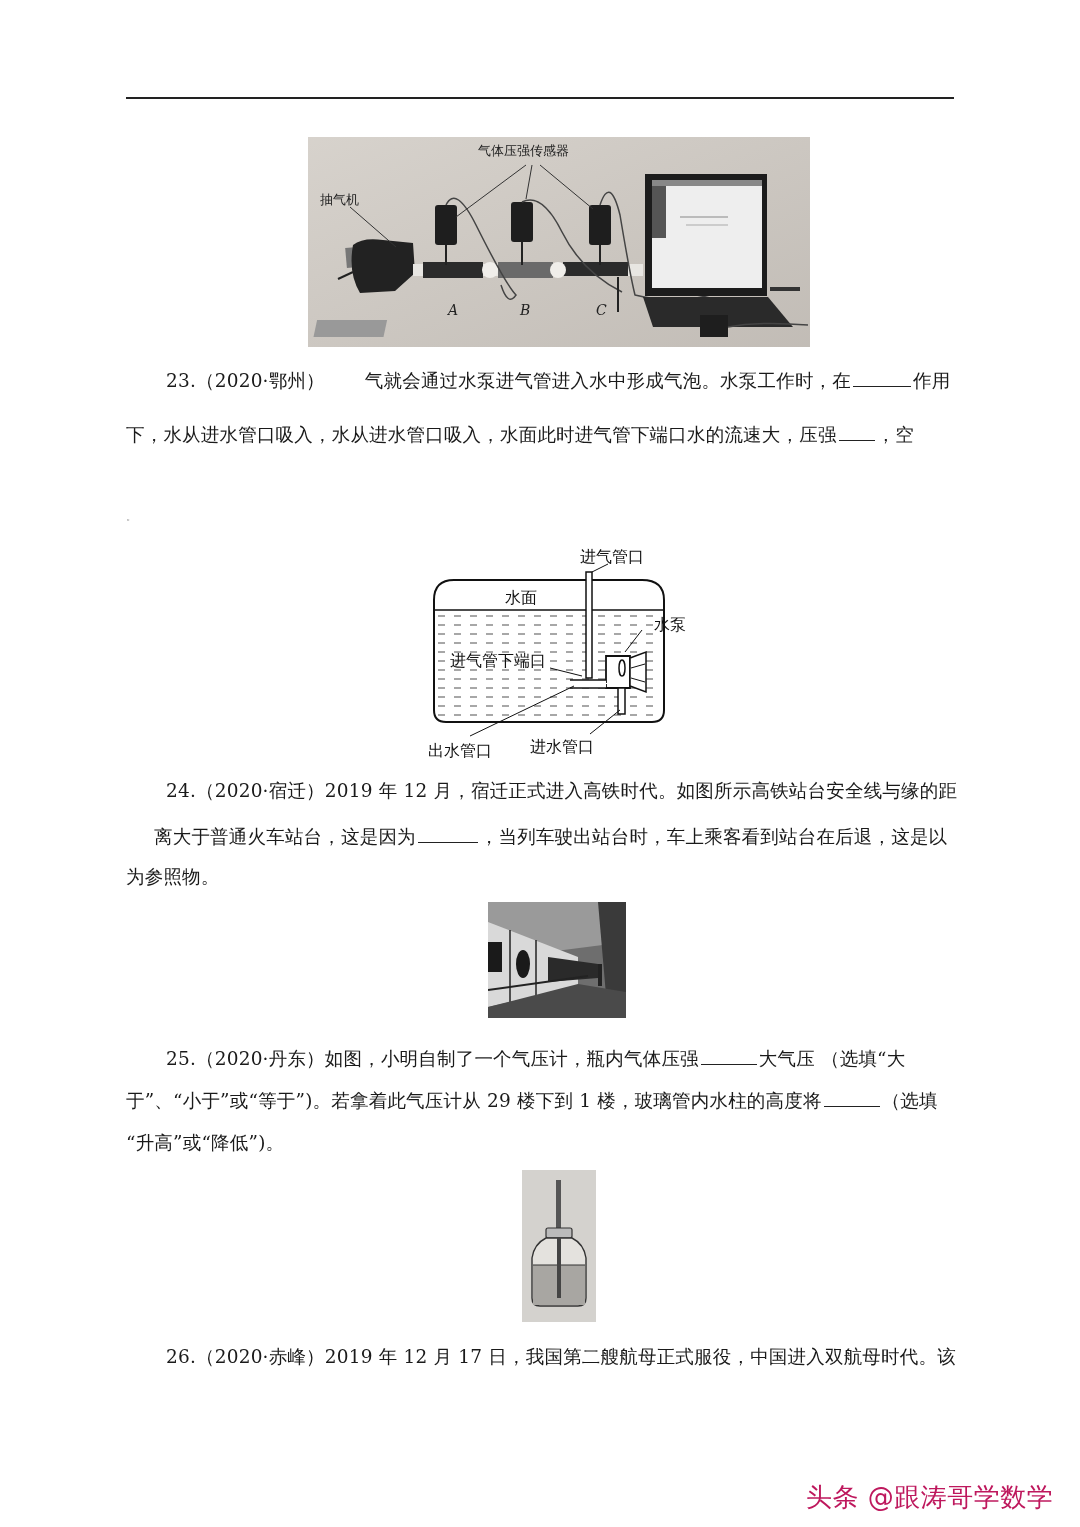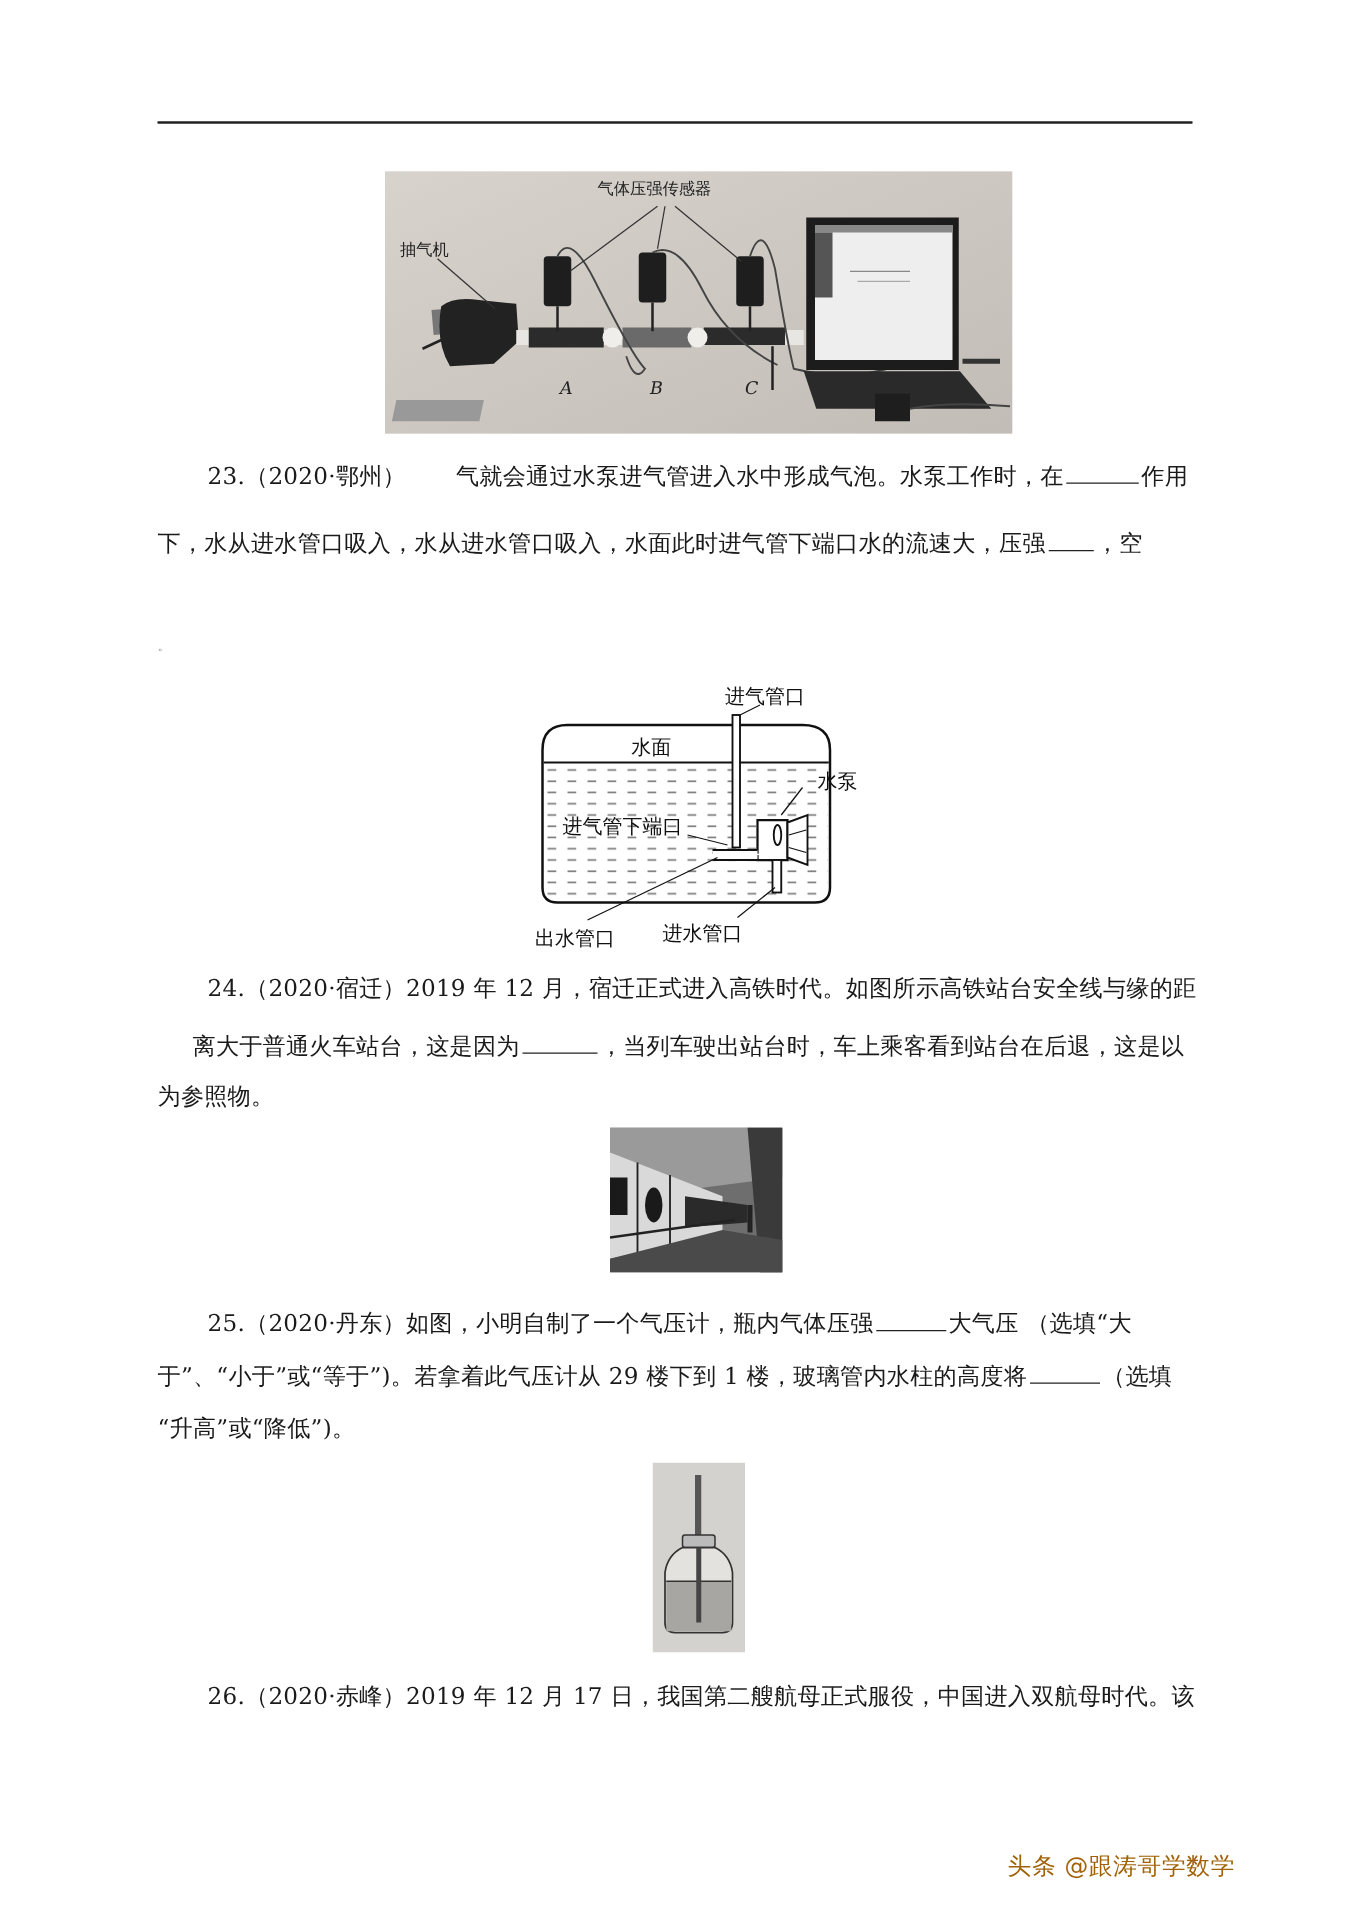--- a/index.html
+++ b/index.html
@@ -15,21 +15,21 @@
   .fig { position: absolute; }
   .para {
     position: absolute; left: 126px; width: 830px;
     font-size: 18.5px; letter-spacing: 0.2px;
   }
   .line { position: absolute; white-space: nowrap; }
   .blank { display: inline-block; border-bottom: 1.5px solid #222; height: 18px; vertical-align: baseline; margin: 0 2px; }
   .watermark {
     position: absolute; left: 806px; top: 1480px;
     font-family: "DejaVu Sans", "Liberation Sans", sans-serif;
-    font-size: 19px; color: #a16207; letter-spacing: 0.5px;
+    font-size: 26px; color: #be185d; letter-spacing: 0.5px;
     text-shadow: 1px 1px 0 #fff, -1px -1px 0 #fff;
   }
   .lbl { font-family: "DejaVu Sans", "Liberation Sans", sans-serif; fill: #111; }
   .photo-lbl { font-family: "DejaVu Serif", "Liberation Serif", serif; fill: #222; }
 </style>
 </head>
 <body>
 
 <div class="rule"></div>
 

